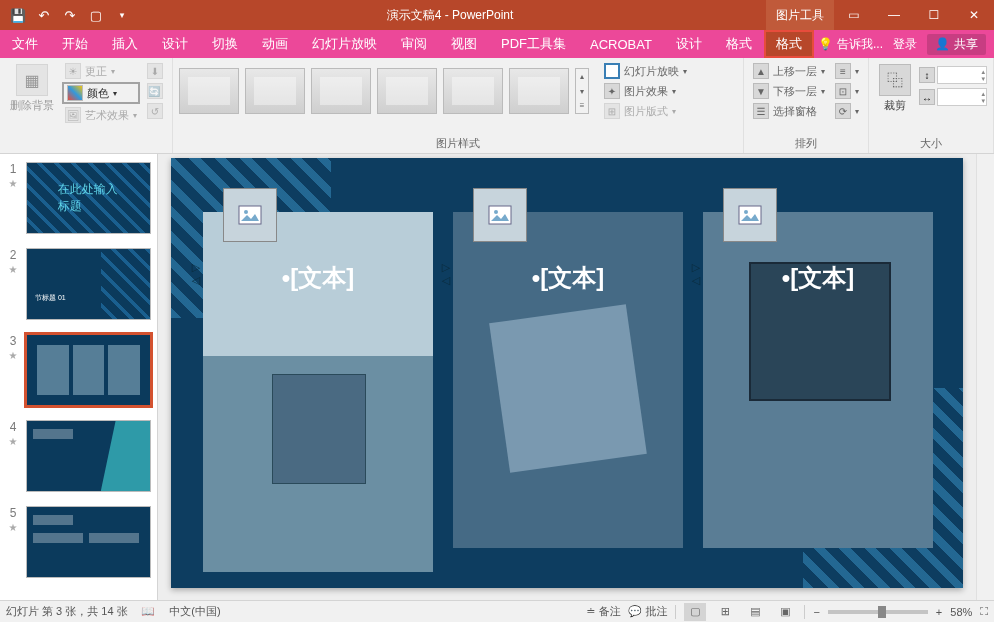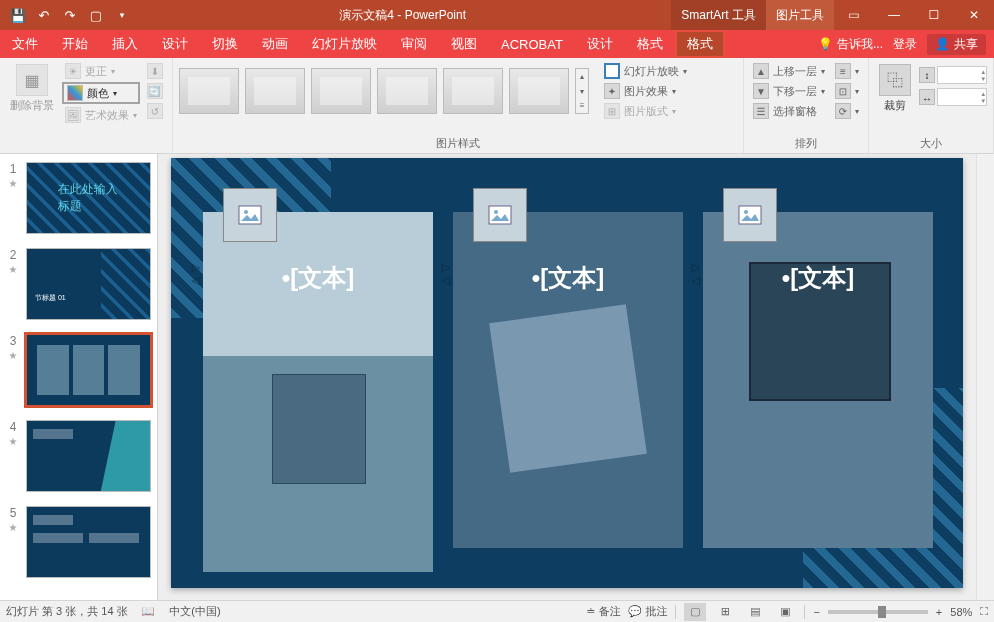--- a/index.html
+++ b/index.html
@@ -10,21 +10,21 @@
   .qat { display: flex; align-items: center; gap: 2px; padding-left: 6px; }
   .qat-btn { width: 24px; height: 24px; display: flex; align-items: center; justify-content: center; color: #fff; font-size: 13px; }
   .title-center { flex: 1; text-align: center; }
   .context-tabs { display: flex; height: 30px; }
   .ctx-tab { padding: 0 10px; display: flex; align-items: center; background: #a14027; font-size: 12px; }
   .ctx-tab.orange { background: #c05a3a; }
   .win-controls { display: flex; }
   .win-btn { width: 40px; height: 30px; display: flex; align-items: center; justify-content: center; font-size: 12px; }
   
   
-  .ribbon-tabs { height: 28px; background: #ef4444; display: flex; align-items: stretch; color: #fff; font-size: 13px; }
+  .ribbon-tabs { height: 28px; background: #ec4899; display: flex; align-items: stretch; color: #fff; font-size: 13px; }
   .rtab { padding: 0 12px; display: flex; align-items: center; cursor: pointer; }
   .rtab.highlighted { border: 2px solid #e74c3c; background: #b7472a; padding: 0 10px; }
   .ribbon-right { margin-left: auto; display: flex; align-items: center; gap: 4px; padding-right: 8px; }
   .tell-me { display: flex; align-items: center; gap: 4px; font-size: 12px; }
   .signin { font-size: 12px; padding: 0 6px; }
   .share-btn { background: rgba(0,0,0,0.15); padding: 2px 8px; border-radius: 2px; font-size: 12px; display:flex; align-items:center; gap:4px;}
   
   
   .ribbon { height: 96px; background: #f1f1f1; border-bottom: 1px solid #d4d4d4; display: flex; }
   .rgroup { border-right: 1px solid #e0e0e0; padding: 4px 6px 2px 6px; display: flex; flex-direction: column; justify-content: space-between; }
@@ -110,41 +110,41 @@
 <div class="title-bar">
   <div class="qat">
     <div class="qat-btn">💾</div>
     <div class="qat-btn">↶</div>
     <div class="qat-btn">↷</div>
     <div class="qat-btn">▢</div>
     <div class="qat-btn" style="font-size:9px;">▾</div>
   </div>
   <div class="title-center">演示文稿4 - PowerPoint</div>
   <div class="context-tabs">
-    <div class="ctx-tab">SmartArt 工具</div>
     <div class="ctx-tab orange">图片工具</div>
   </div>
   <div class="win-controls">
     <div class="win-btn">▭</div>
     <div class="win-btn">—</div>
     <div class="win-btn">☐</div>
     <div class="win-btn">✕</div>
   </div>
 </div>
 
 <div class="ribbon-tabs">
   <div class="rtab">文件</div>
   <div class="rtab">开始</div>
   <div class="rtab">插入</div>
   <div class="rtab">设计</div>
   <div class="rtab">切换</div>
   <div class="rtab">动画</div>
   <div class="rtab">幻灯片放映</div>
   <div class="rtab">审阅</div>
   <div class="rtab">视图</div>
+  <div class="rtab">PDF工具集</div>
   <div class="rtab">ACROBAT</div>
   <div class="rtab">设计</div>
   <div class="rtab">格式</div>
   <div class="rtab highlighted">格式</div>
   <div class="ribbon-right">
     <div class="tell-me">
         <span>💡</span>
         <span>告诉我...</span>
       </div>
     <div class="signin">登录</div>

